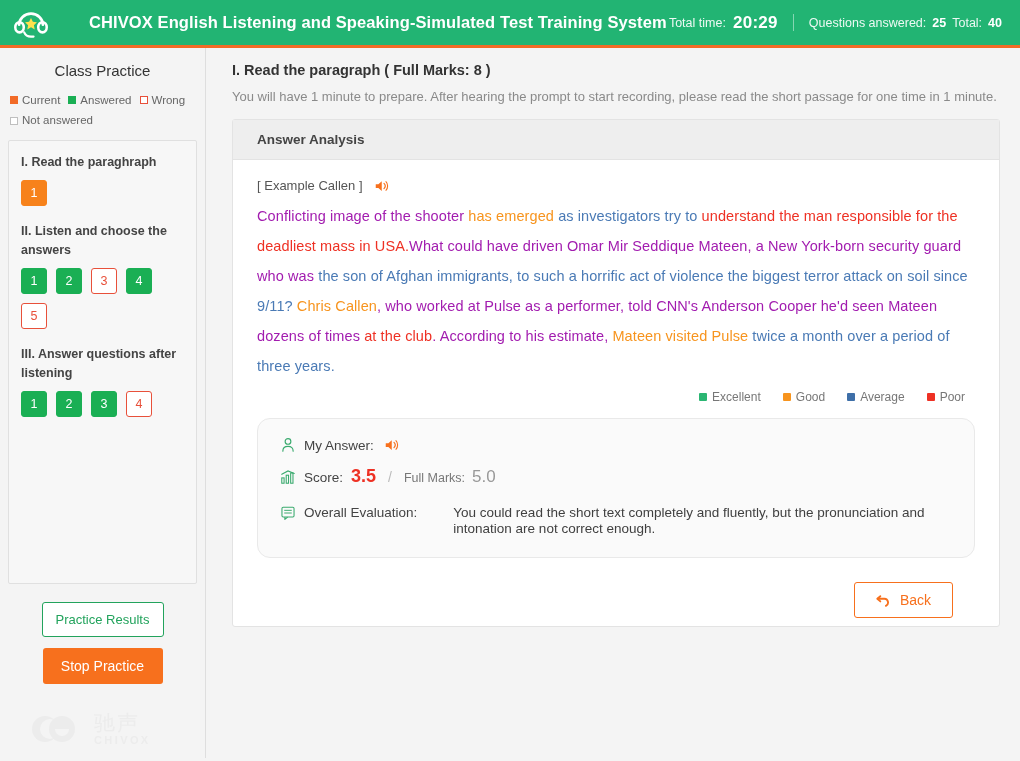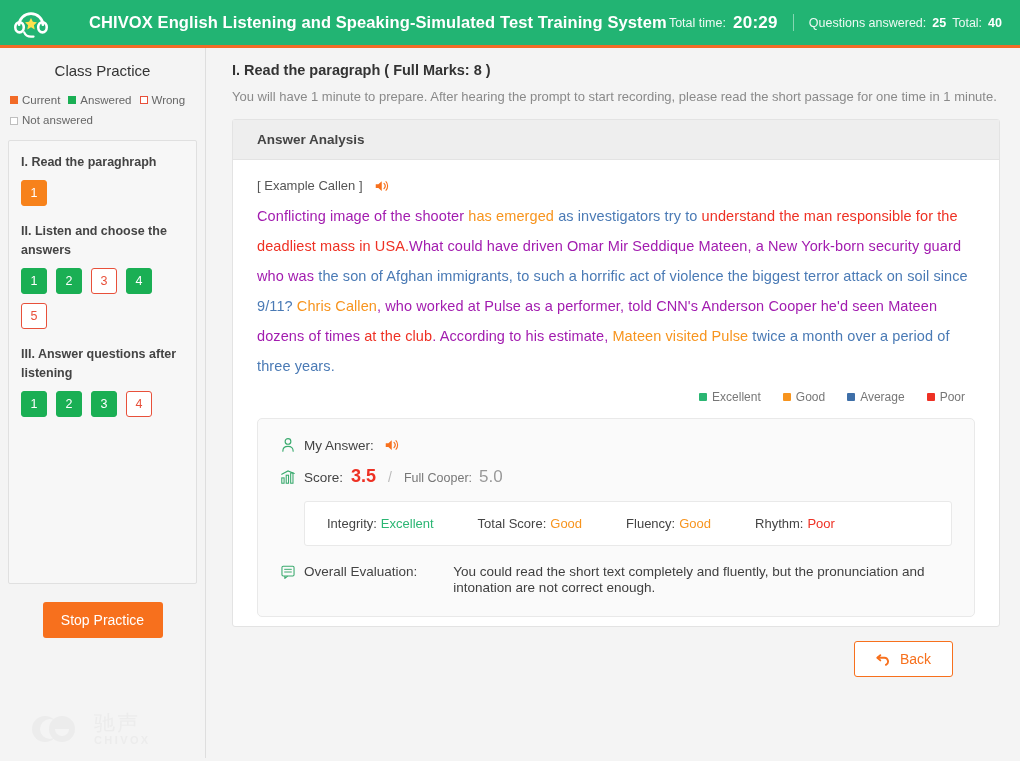--- a/index.html
+++ b/index.html
@@ -160,21 +160,21 @@
   #color-legend .cl {
     display: inline-flex; align-items: center; margin-left: 22px;
   }
   #color-legend .dot {
     width: 8px; height: 8px; border-radius: 1px;
     display: inline-block; margin-right: 5px;
   }
 
   #my-answer-card {
     margin-top: 14px;
-    background: #fafafa; border: 1px solid #e9e9e9; border-radius: 5px;
+    background: #fafafa; border: 1px solid #e9e9e9; border-radius: 13px;
     padding: 18px 22px 20px 22px;
   }
   .ma-row { display: flex; align-items: center; }
   #my-answer-row { margin-bottom: 13px; }
   .ic { width: 16px; height: 16px; margin-right: 8px; flex: 0 0 16px; }
   .ma-label { font-size: 13.5px; color: #444; }
   #my-answer-speaker { margin-left: 11px; }
 
   #score-row { margin-bottom: 14px; align-items: baseline; }
   #score-row .ic { align-self: center; }
@@ -271,20 +271,21 @@
         <div class="sec-title">III. Answer questions after listening</div>
         <div class="q-row">
           <div class="q-btn answered">1</div>
           <div class="q-btn answered">2</div>
           <div class="q-btn answered">3</div>
           <div class="q-btn wrong">4</div>
         </div>
       </div>
 
     <div id="sidebar-actions">
+      <button id="practice-results-button">Practice Results</button>
       <button id="stop-practice-button">Stop Practice</button>
     </div>
 
     <div id="watermark">
       <svg width="58" height="32" viewBox="0 0 58 32">
         <circle cx="17" cy="16" r="13" fill="#ececec"></circle>
         <circle cx="22" cy="16" r="10" fill="#f4f4f4"></circle>
         <circle cx="34" cy="16" r="13" fill="#ececec"></circle>
         <path d="M27 16 a7 7 0 0 0 14 0 z" fill="#f4f4f4"></path>
       </svg>
@@ -347,30 +348,24 @@
           <div class="ma-row" id="score-row">
             <svg class="ic" viewBox="0 0 18 18">
               <rect x="2" y="10" width="2.6" height="6" fill="none" stroke="#3aaa6e" stroke-width="1.2"></rect>
               <rect x="7" y="7" width="2.6" height="9" fill="none" stroke="#3aaa6e" stroke-width="1.2"></rect>
               <rect x="12" y="4.5" width="2.6" height="11.5" fill="none" stroke="#3aaa6e" stroke-width="1.2"></rect>
               <path d="M2 6 L9 2.2 L16 5" fill="none" stroke="#3aaa6e" stroke-width="1.2" stroke-linecap="round"></path>
             </svg>
             <span class="ma-label">Score:</span>
             <span id="score-value">3.5</span>
             <span id="score-slash">/</span>
-            <span id="full-marks-label">Full Cooper:</span>
+            <span id="full-marks-label">Full Marks:</span>
             <span id="full-marks-value">5.0</span>
           </div>
 
-          <div id="metrics-box">
-              <div class="metric"><span>Integrity:</span><span class="mv v-Excellent">Excellent</span></div>
-              <div class="metric"><span>Total Score:</span><span class="mv v-Good">Good</span></div>
-              <div class="metric"><span>Fluency:</span><span class="mv v-Good">Good</span></div>
-              <div class="metric"><span>Rhythm:</span><span class="mv v-Poor">Poor</span></div>
-            </div>
 
           <div id="evaluation-row">
             <svg class="ic" viewBox="0 0 18 18">
               <rect x="2.2" y="2.6" width="13.6" height="11" rx="1.4" fill="none" stroke="#3aaa6e" stroke-width="1.2"></rect>
               <path d="M5.5 13.6 L5.5 16.2 L8.6 13.6" fill="none" stroke="#3aaa6e" stroke-width="1.2" stroke-linejoin="round"></path>
               <path d="M5.2 6 h7.6 M5.2 9 h7.6" stroke="#3aaa6e" stroke-width="1.1" stroke-linecap="round"></path>
             </svg>
             <span id="evaluation-label">Overall Evaluation:</span>
             <span id="evaluation-text">You could read the short text completely and fluently, but the pronunciation and intonation are not correct enough.</span>
           </div>

